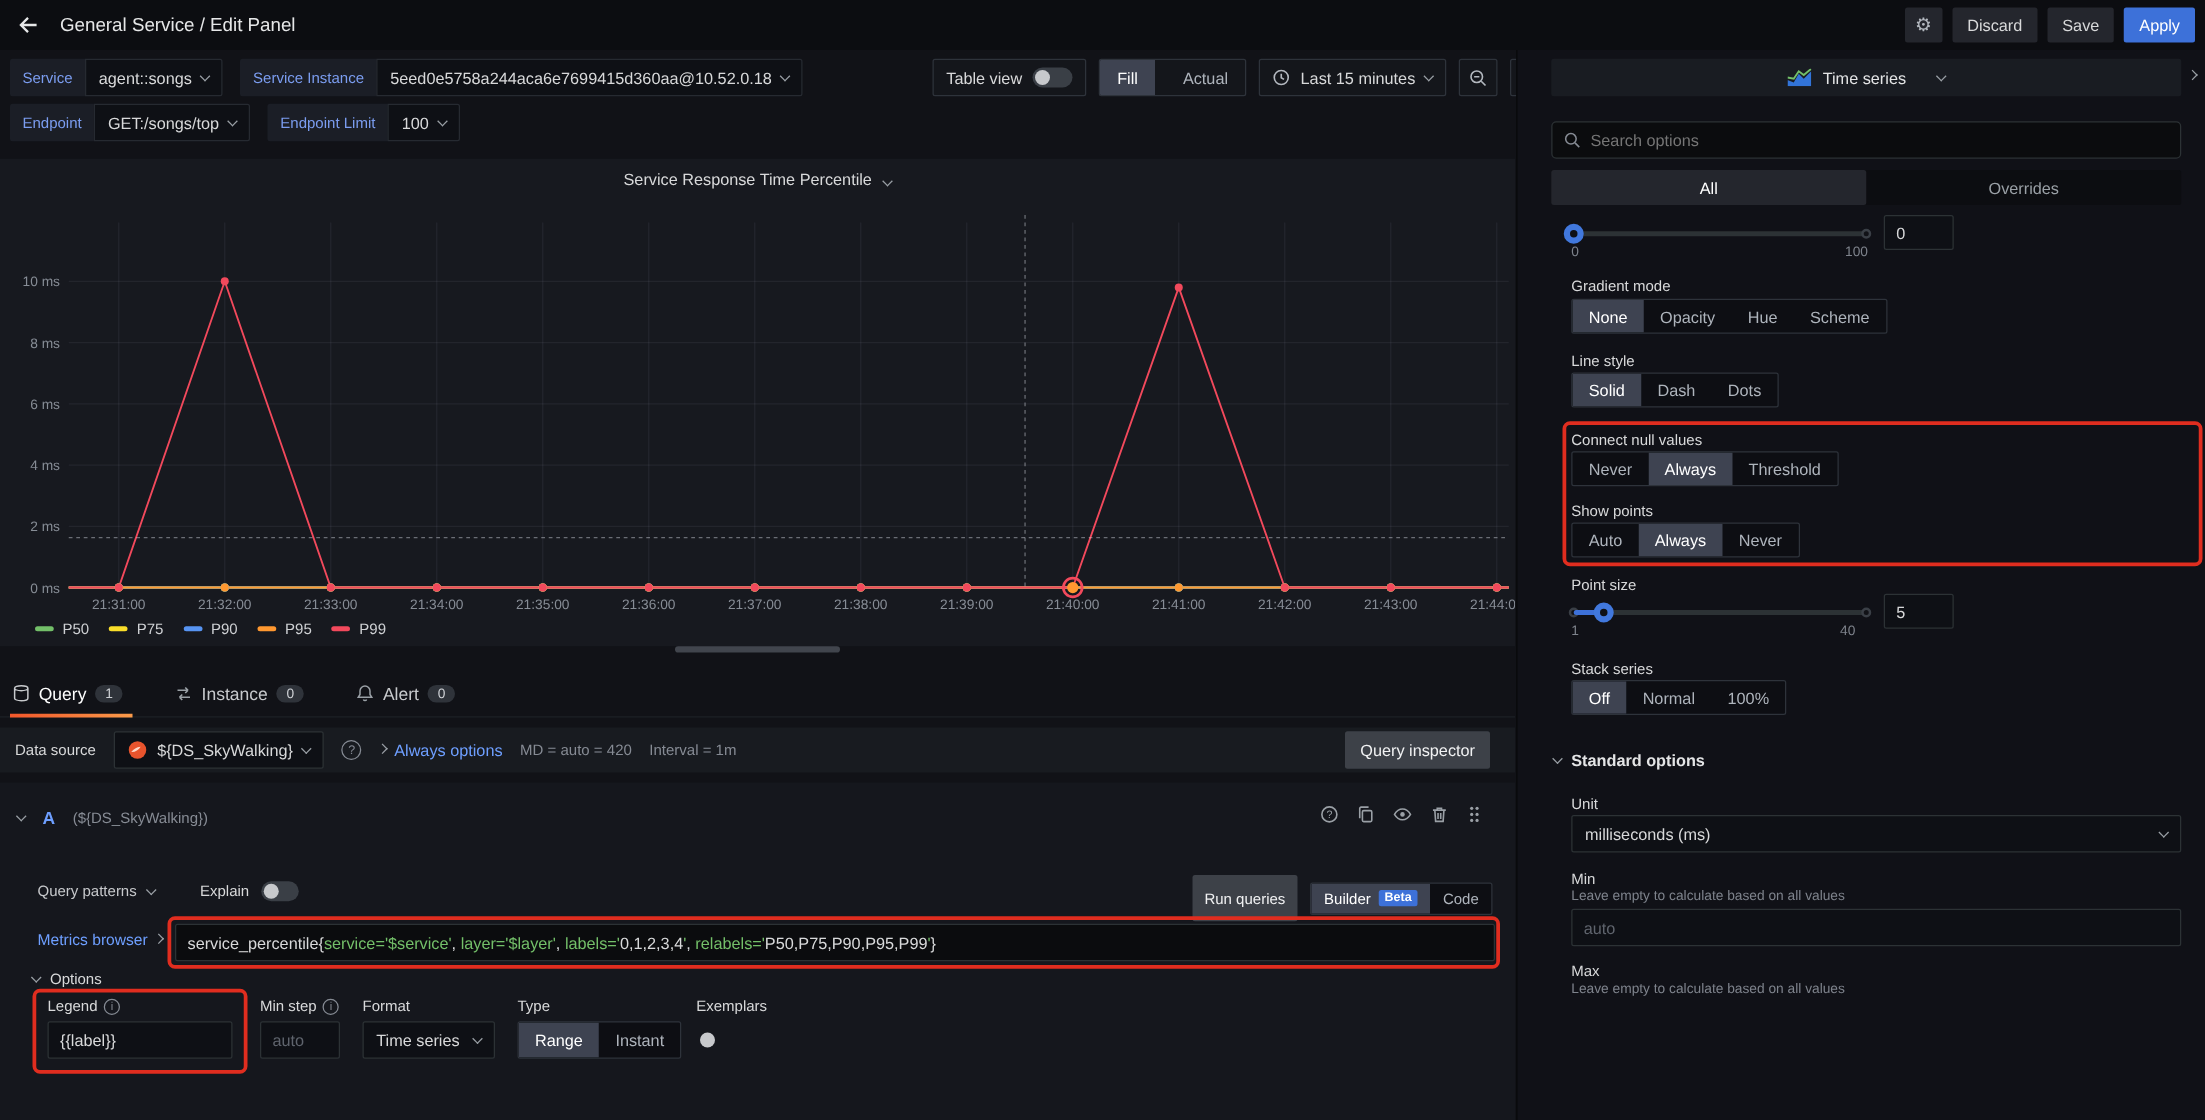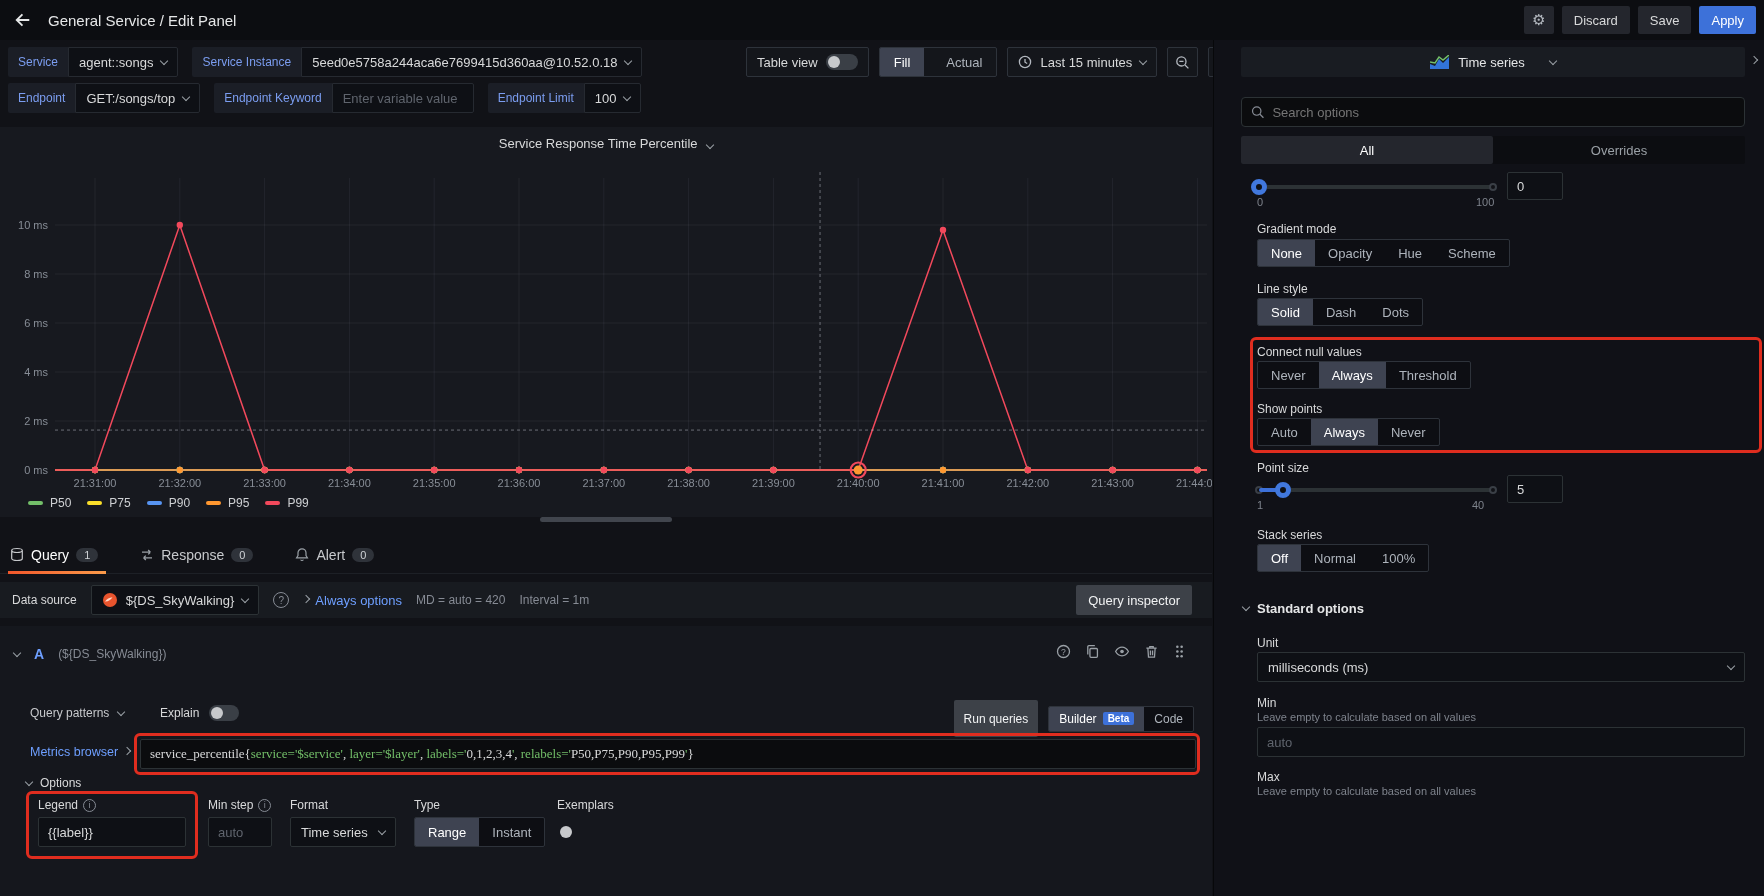--- a/index.html
+++ b/index.html
@@ -81,21 +81,21 @@
   .small-btn { height:37px; padding:0 10px; background:#3d4148; color:#f1f2f3; font-size:12px;
     border-radius:2px; display:inline-flex; align-items:center; cursor:pointer; }
   .bgroup { height:26px; display:inline-flex; background:#0d0e13; border:1px solid #2e333b;
     border-radius:2px; overflow:hidden; }
   .bgroup .bopt { padding:0 10px; display:flex; align-items:center; gap:6px; font-size:12px; color:#aeb4bc; cursor:pointer; }
   .bgroup .bopt.active { background:#3e4351; color:#fff;text-align:center; }
   .beta { background:#3d71d9; color:#fff; font-size:10px; padding:1px 5px; border-radius:2px; font-weight:600; }
 
   .mono-input { position:absolute; height:30px; background:#0b0c0e; border:1px solid #2c3235;
     border-radius:2px; display:flex; align-items:center; padding:0 9px;
-    font-family:Liberation Serif, serif; font-size:13px; white-space:pre; overflow:hidden; }
+    font-family:Liberation Sans, sans-serif; font-size:13px; white-space:pre; overflow:hidden; }
   .tk-p { color:#d8d9da; } .tk-k { color:#73bf69; } .tk-s { color:#73bf69; } .tk-v { color:#d8d9da; }
 
   .fld-label { position:absolute; font-size:12px; font-weight:500; color:#d8d9da;
     display:flex; align-items:center; gap:5px; }
   .info-i { width:13px; height:13px; border:1px solid #868b94; border-radius:50%; color:#868b94;
     font-size:9px; display:inline-flex; align-items:center; justify-content:center; font-style:normal; }
   .f-input { position:absolute; height:30px; background:#0e1015; border:1px solid #2c3235; border-radius:2px;
     color:#d8d9da; font-size:13px; padding:0 9px; font-family:inherit; outline:none; }
   .f-input::placeholder { color:#5f646d; }
   .f-select { position:absolute; height:30px; background:#0e1015; border:1px solid #2c3235; border-radius:2px;
@@ -162,26 +162,20 @@
         <span class="cv"></span>
       </span>
     </div>
   </div>
 <div class="abs" id="var-row2" style="left:8px; top:83px; display:flex; gap:14px;">
     <div class="chip">
       <span class="chip-label">Endpoint</span>
       <span class="chip-value">
         <span>GET:/songs/top</span>
         <span class="cv"></span>
-      </span>
-    </div>
-    <div class="chip">
-      <span class="chip-label">Endpoint Keyword</span>
-      <span class="chip-value">
-        <input placeholder="Enter variable value" readonly="" style="">
       </span>
     </div>
     <div class="chip">
       <span class="chip-label">Endpoint Limit</span>
       <span class="chip-value">
         <span>100</span>
         <span class="cv"></span>
       </span>
     </div>
   </div>
@@ -377,21 +371,21 @@
       </span>
       <span>Query</span>
       <span class="badge">1</span>
     </div>
     <div class="qtab">
       <span>
         <svg width="14" height="14" viewBox="0 0 14 14">
           <path d="M2 4.2h8.4m0 0L8.2 2m2.2 2.2L8.2 6.4M12 9.8H3.6m0 0L5.8 12M3.6 9.8l2.2-2.2" fill="none" stroke="#9aa0a6" stroke-width="1.3"></path>
         </svg>
       </span>
-      <span>Response</span>
+      <span>Instance</span>
       <span class="badge">0</span>
     </div>
     <div class="qtab">
       <span>
         <svg width="14" height="15" viewBox="0 0 14 15">
           <path d="M7 1.8c-2.2 0-4 1.8-4 4v2.8L1.6 10.8h10.8L11 8.6V5.8c0-2.2-1.8-4-4-4z" fill="none" stroke="#9aa0a6" stroke-width="1.2"></path>
           <path d="M5.7 12.6a1.4 1.4 0 0 0 2.6 0" fill="none" stroke="#9aa0a6" stroke-width="1.2"></path>
         </svg>
       </span>
       <span>Alert</span>

